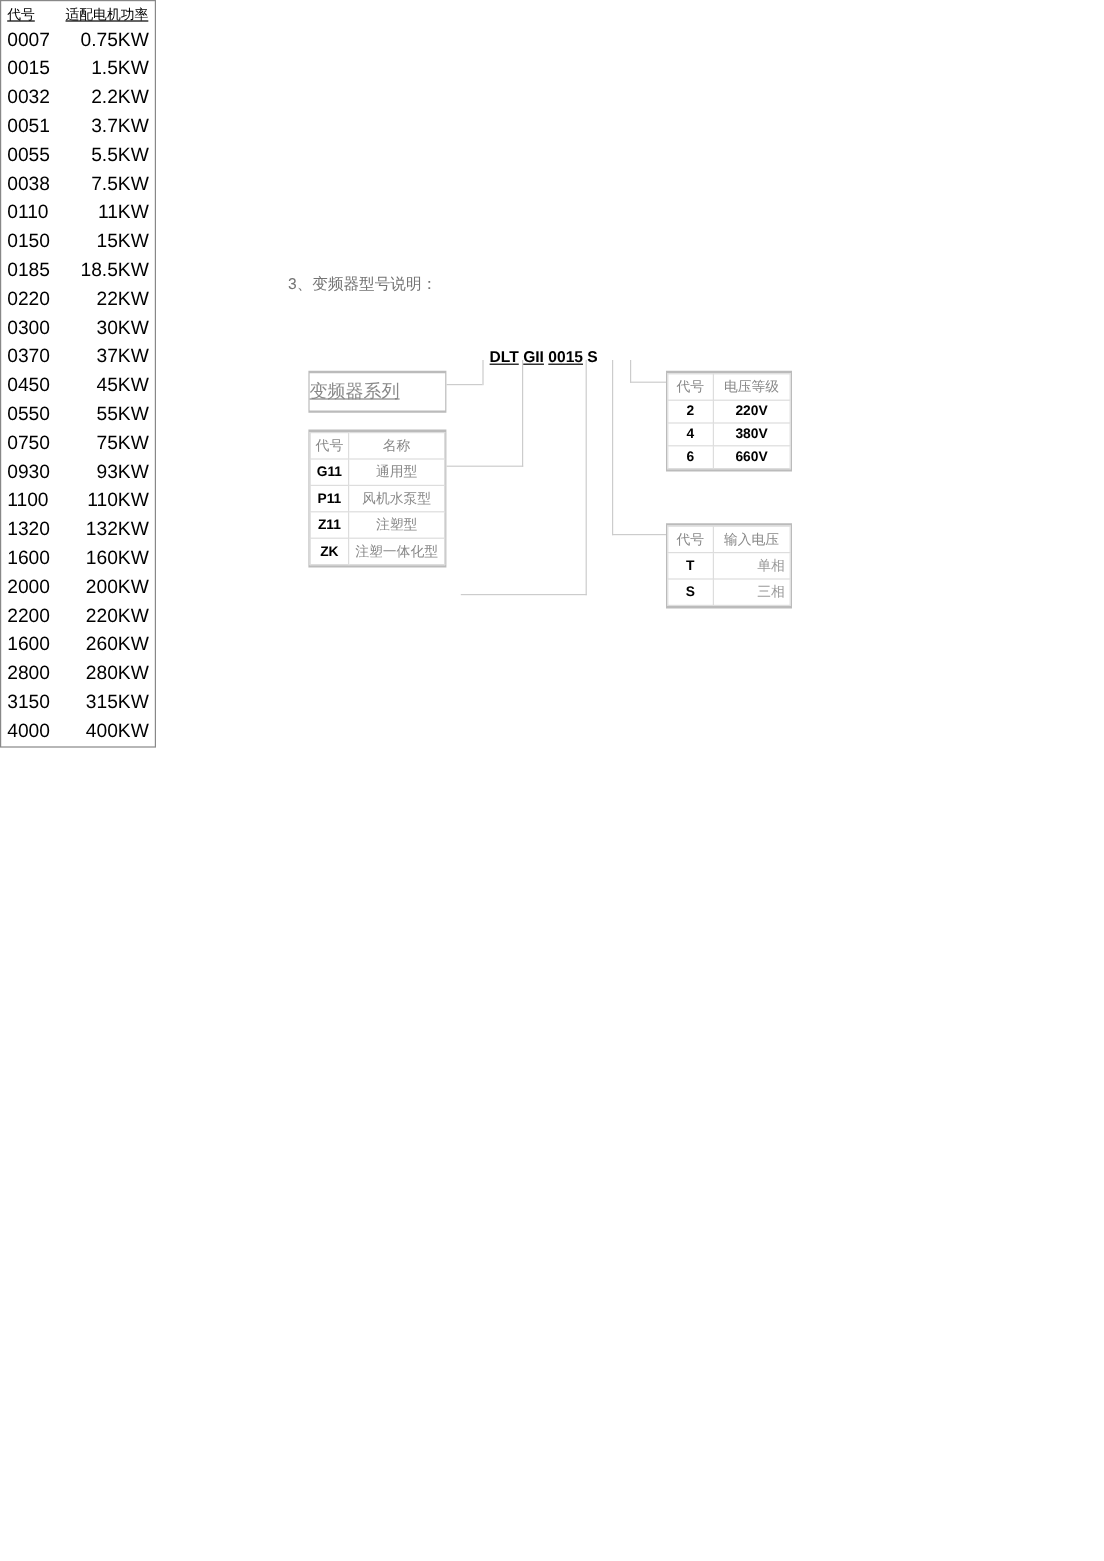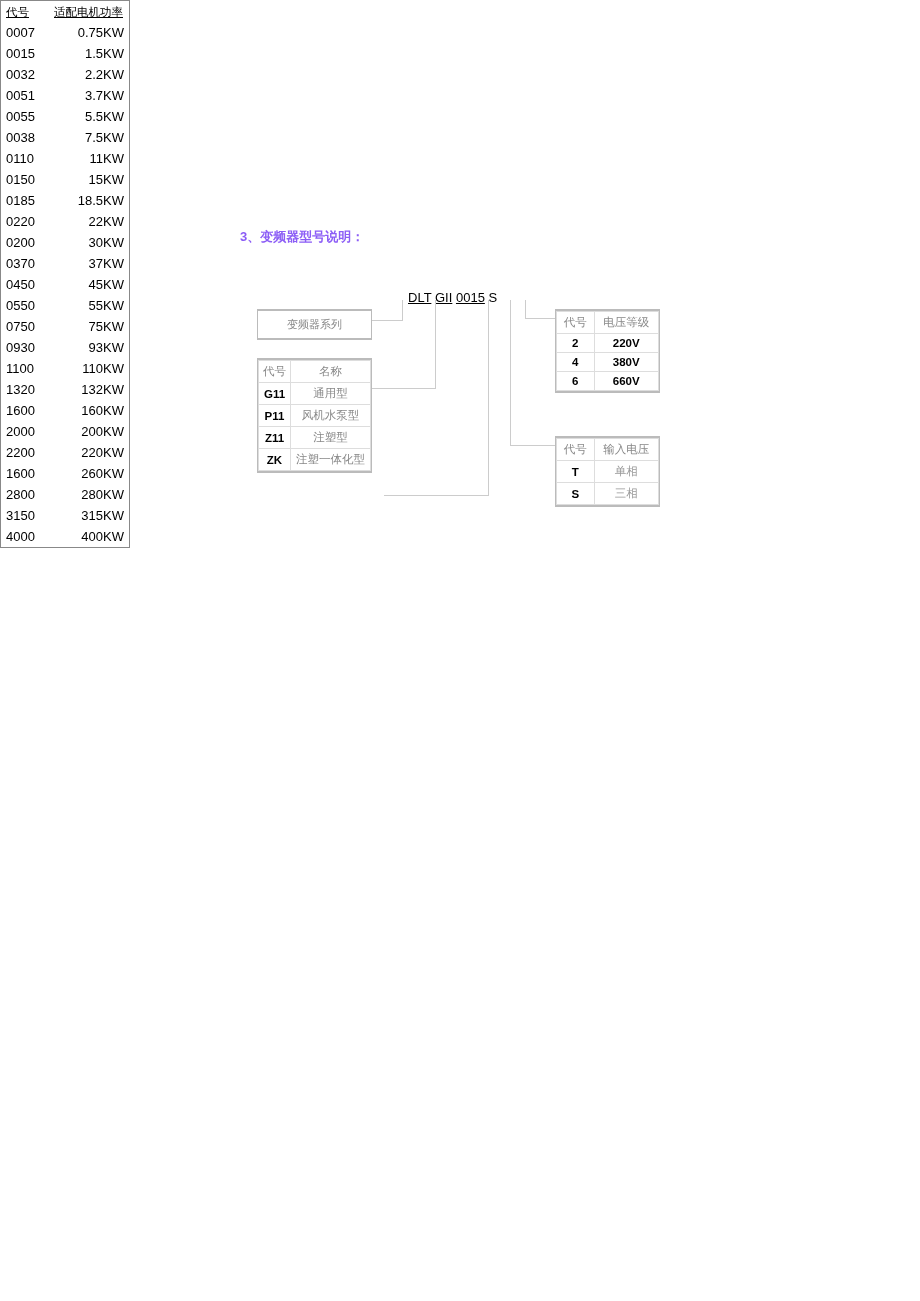--- a/index.html
+++ b/index.html
@@ -10,46 +10,46 @@
     font-family: Arial, "Microsoft YaHei", sans-serif;
     width: 920px;
     height: 1301px;
     position: relative;
   }
   .heading {
     position: absolute;
     left: 240px;
     top: 228px;
     font-size: 13px;
-    font-weight: bold;
-    color: #8b5cf6;
+    font-weight: normal;
+    color: #737373;
   }
   .model-title {
     position: absolute;
     left: 388px;
     top: 290px;
     font-size: 13px;
-    font-weight: normal;
+    font-weight: bold;
     color: #000;
     padding-left: 20px;
   }
   .model-title .ul { text-decoration: underline; }
 
   .box {
     position: absolute;
     border-left: 1px solid #bbb;
     border-right: 1px solid #bbb;
     border-top: 2px solid #bbb;
     border-bottom: 2px solid #bbb;
     background: #fff;
   }
 
   
   .series-box { left: 257px; top: 309px; width: 115px; }
-  .series-label { text-align: center; font-size: 11px; color: #888; padding: 6px 0; }
+  .series-label { font-size: 15px; color: #888; padding: 6px 0; text-decoration: underline; }
 
   
   .type-box { left: 257px; top: 358px; width: 115px; }
   .type-box table { width: 100%; border-collapse: collapse; }
   .type-box th, .type-box td {
     font-size: 11.5px; padding: 3px 4px; text-align: center;
     border: 1px solid #ddd;
   }
   .type-box th { color: #888; font-weight: normal; }
   .type-box td.c0 { color: #000; font-weight: bold; width: 32px; }
@@ -57,21 +57,21 @@
 
   
   .power-box { left: 254px; top: 488px; width: 130px; border: 1px solid #888; }
   .power-box table { width: 100%; border-collapse: collapse; }
   .power-box th {
     font-size: 11.5px; padding: 4px 5px 2px; text-align: left;
     text-decoration: underline; font-weight: normal; color: #000;
   }
   .power-box th.h1 { padding-left: 8px; margin-left: 21px; }
   .power-box td {
-    font-size: 13px; padding: 3px 5px; color: #000;
+    font-size: 16px; padding: 3px 5px; color: #000;
   }
   .power-box td.c0 { width: 45px; }
   .power-box td.c1 { text-align: right; padding-left: 8px; }
 
   
   .volt-box { left: 555px; top: 309px; width: 105px; }
   .volt-box table { width: 100%; border-collapse: collapse; }
   .volt-box th, .volt-box td {
     font-size: 11.5px; padding: 3px 4px; text-align: center;
     border: 1px solid #ddd;
@@ -81,21 +81,21 @@
 
   
   .input-box { left: 555px; top: 436px; width: 105px; }
   .input-box table { width: 100%; border-collapse: collapse; }
   .input-box th, .input-box td {
     font-size: 11.5px; padding: 3px 4px; text-align: center;
     border: 1px solid #ddd;
   }
   .input-box th { color: #888; font-weight: normal; }
   .input-box td.c0 { color: #000; font-weight: bold; }
-  .input-box td.c1 { color: #999; }
+  .input-box td.c1 { color: #999; text-align: right; }
 
   
   .line { position: absolute; background: #ccc; }
   .l1 { left: 372px; top: 320px; width: 30px; height: 1px; } 
   .l1b { left: 402px; top: 300px; width: 1px; height: 21px; }
   .l2 { left: 372px; top: 388px; width: 64px; height: 1px; } 
   .l2b { left: 435px; top: 300px; width: 1px; height: 89px; }
   .l3 { left: 384px; top: 495px; width: 105px; height: 1px; } 
   .l3b { left: 488px; top: 300px; width: 1px; height: 196px; }
   .l4 { left: 525px; top: 318px; width: 30px; height: 1px; } 
@@ -202,21 +202,21 @@
         </tr>
         <tr>
           <td class="c0">0185</td>
           <td class="c1">18.5KW</td>
         </tr>
         <tr>
           <td class="c0">0220</td>
           <td class="c1">22KW</td>
         </tr>
         <tr>
-          <td class="c0">0200</td>
+          <td class="c0">0300</td>
           <td class="c1">30KW</td>
         </tr>
         <tr>
           <td class="c0">0370</td>
           <td class="c1">37KW</td>
         </tr>
         <tr>
           <td class="c0">0450</td>
           <td class="c1">45KW</td>
         </tr>

